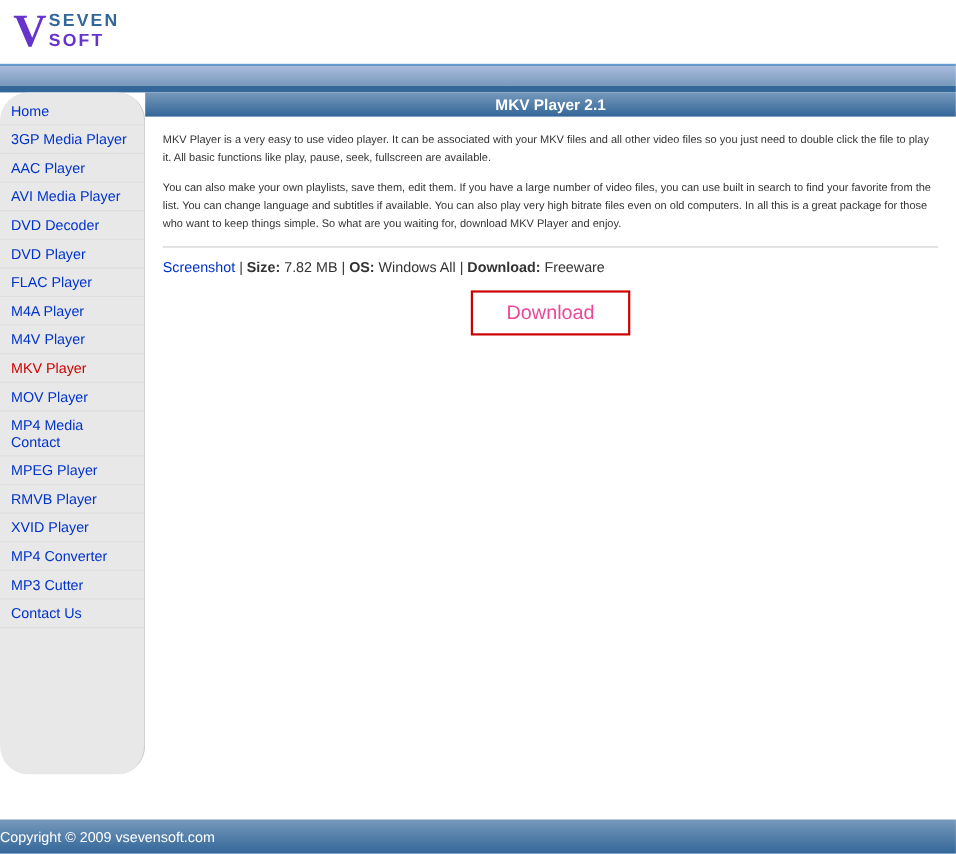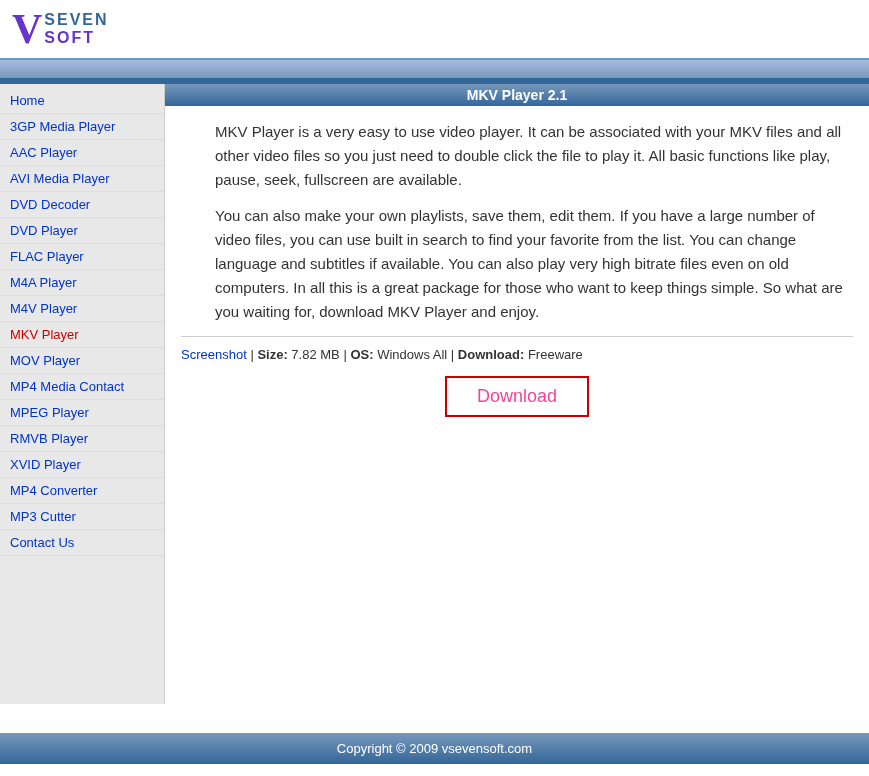--- a/index.html
+++ b/index.html
@@ -57,25 +57,26 @@
     }
 
     
     #layout {
       display: flex;
       min-height: 620px;
     }
 
     
     #sidebar {
-      width: 165px;
+      width: 132px;
       background: #e8e8e8;
       border-right: 1px solid #ccc;
       padding: 4px 0;
       flex-shrink: 0;
+      border-radius: 26px;
     }
     .sidebar-item {
       padding: 5px 10px;
       border-bottom: 1px solid #ddd;
     }
     .sidebar-item a {
       color: #0033cc;
       text-decoration: none;
       font-size: 13px;
     }
@@ -99,22 +100,21 @@
       font-weight: bold;
     }
 
     
     #content {
       padding: 14px 16px;
     }
     #content p {
       margin-bottom: 12px;
       line-height: 1.6;
-      font-size: 15px;
-      margin-left: 34px;
+      font-size: 10px;
     }
 
     
     .content-divider {
       border: none;
       border-top: 1px solid #ccc;
       margin: 10px 0;
     }
 
     
@@ -140,25 +140,24 @@
       text-decoration: none;
       font-size: 18px;
       background: #fff;
       cursor: pointer;
     }
 
     
     #footer {
       background: linear-gradient(to bottom, #7799bb, #336699);
       color: #fff;
-      text-align: center;
       padding: 8px 0;
       font-size: 13px;
       position: fixed;
-      bottom: 12px;
+      bottom: 0;
       width: 100%;
     }
   </style>
 </head>
 <body>
 
 <div id="header">
   <div class="logo-container">
     <span class="logo-v">V</span>
     <div class="logo-text">

